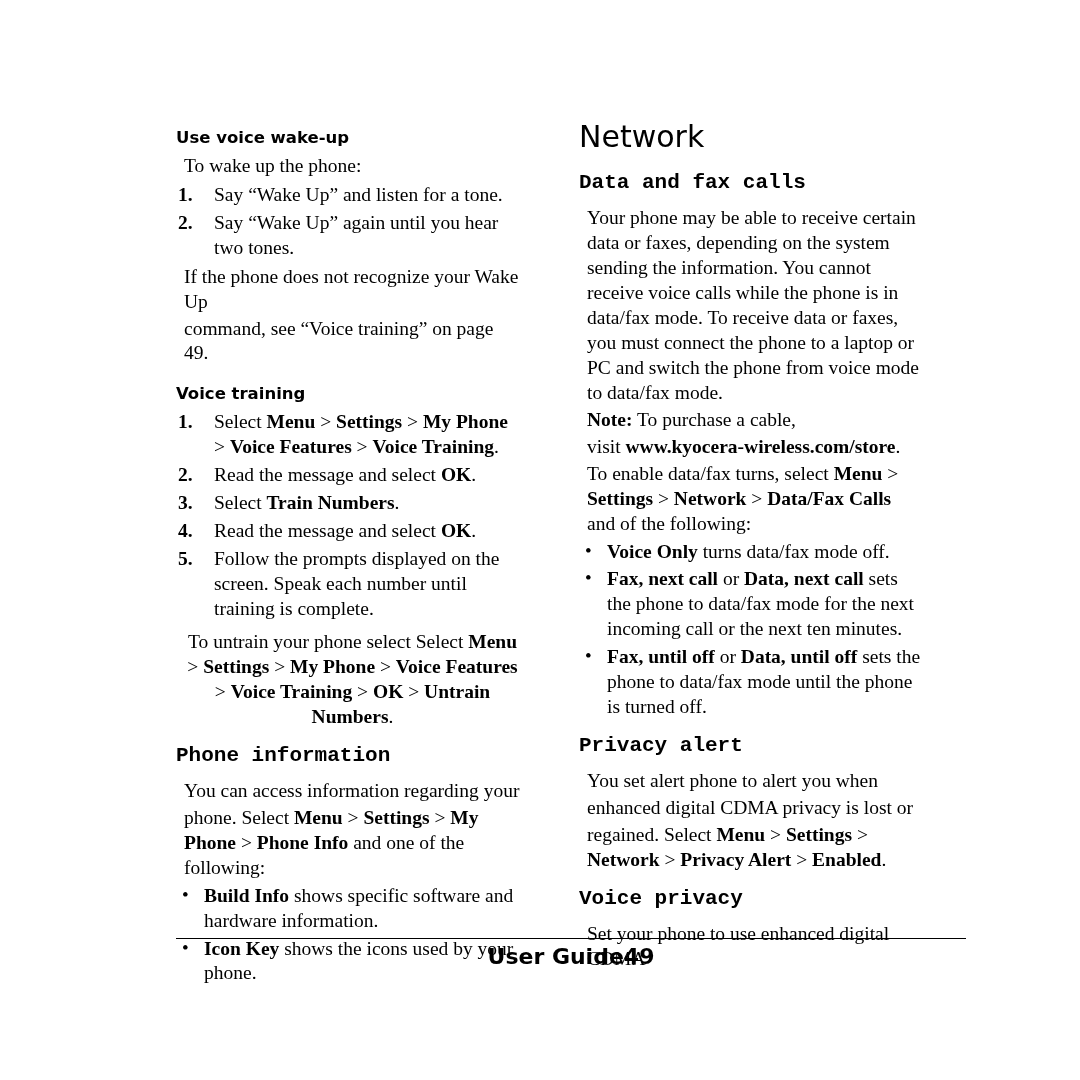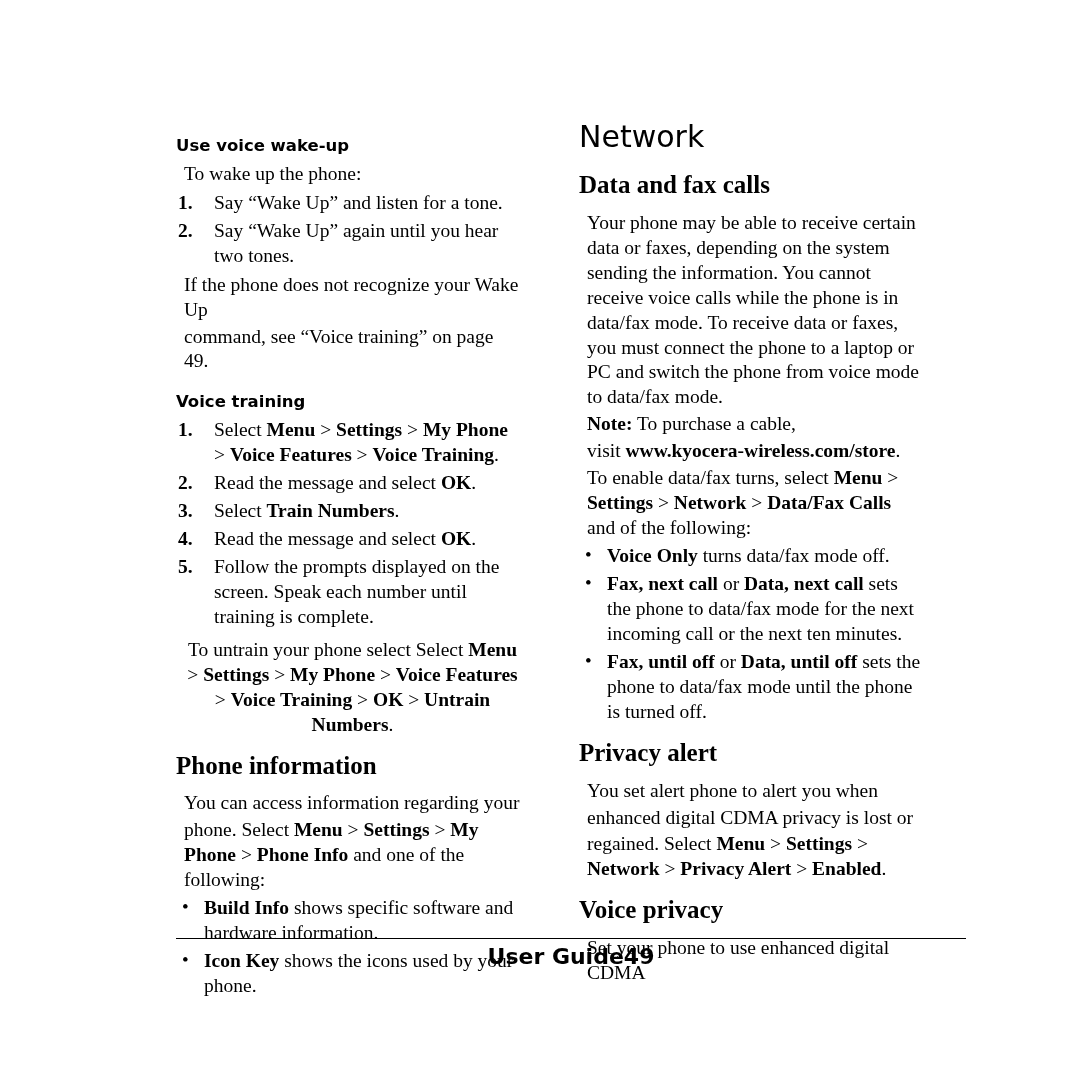--- a/index.html
+++ b/index.html
@@ -37,32 +37,32 @@
   
   h1.chapter {
     font-family: "DejaVu Sans", sans-serif;
     font-weight: normal;
     font-size: 30px;
     margin: 0 0 18px 0;
     letter-spacing: 0px;
     line-height: 1.1;
   }
   h2.section {
-    font-family: Liberation Serif, serif;
-    font-weight: bold;
-    font-size: 25px;
+    font-family: Liberation Mono, monospace;
+    font-weight: bold;
+    font-size: 21px;
     margin: 14px 0 11px 0;
     line-height: 1.15;
   }
   h2.section.first { margin-top: 0; }
   h3.sub {
     font-family: "DejaVu Sans", sans-serif;
     font-weight: bold;
     font-size: 16.5px;
-    margin: 16px 0 6px 0;
+    margin: 8px 0 6px 0;
     line-height: 1.2;
   }
   h3.sub.spaced { margin-top: 18px; }
 
   p {
     margin: 0 0 2px 8px;
     font-size: 19.5px;
     line-height: 1.28;
     text-align: left;
   }

